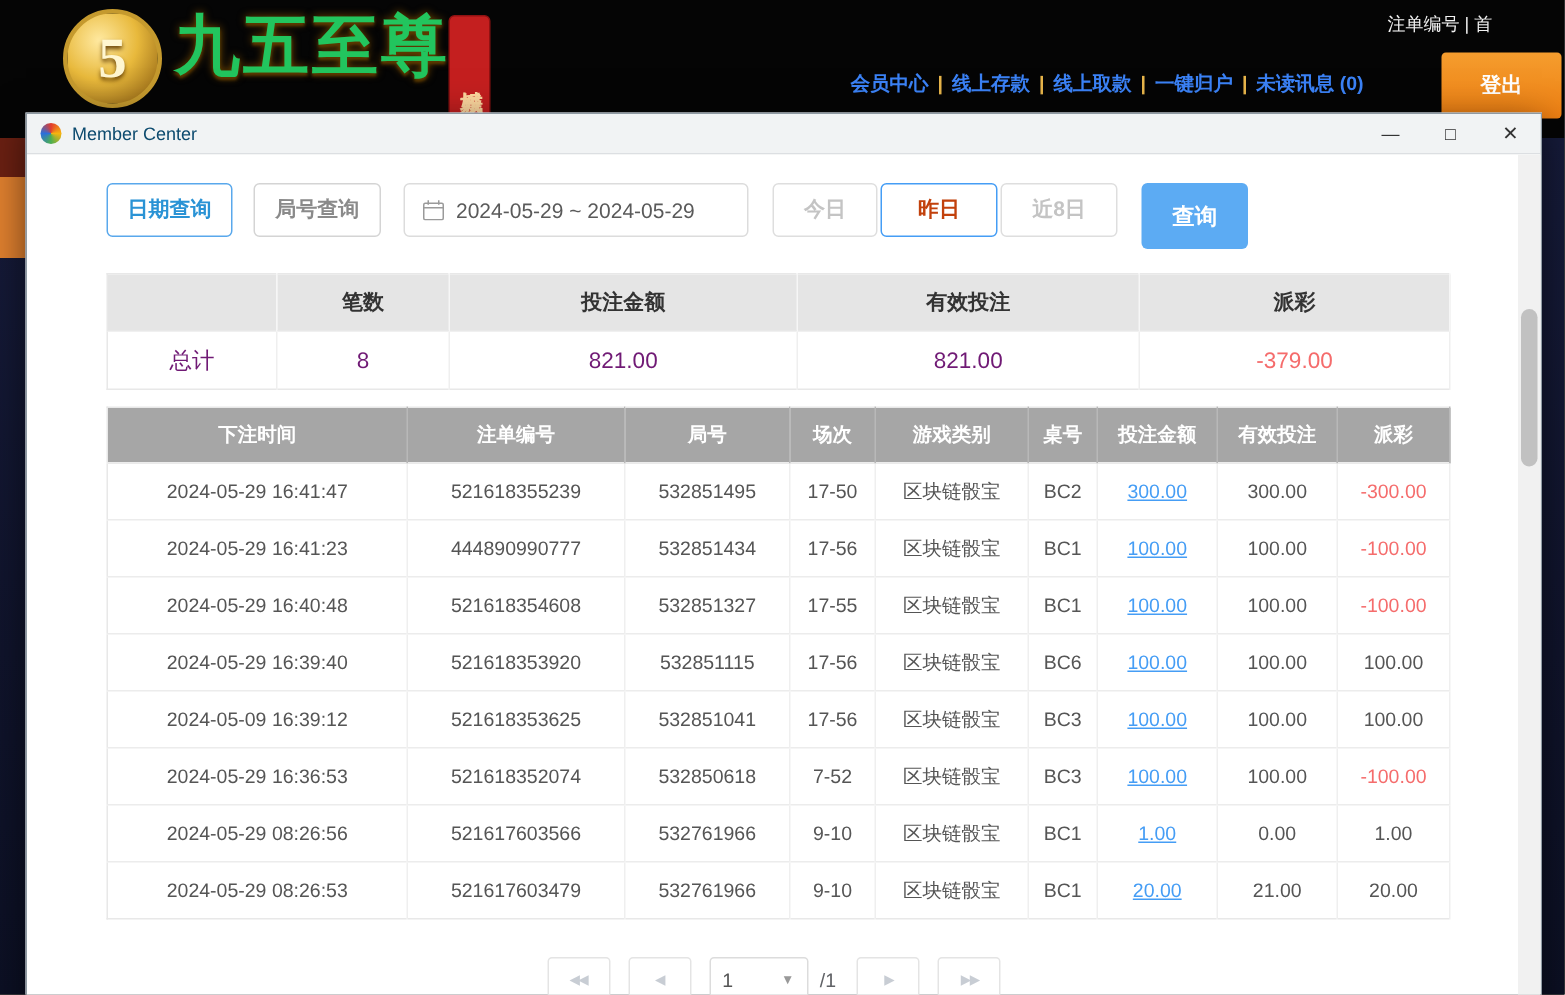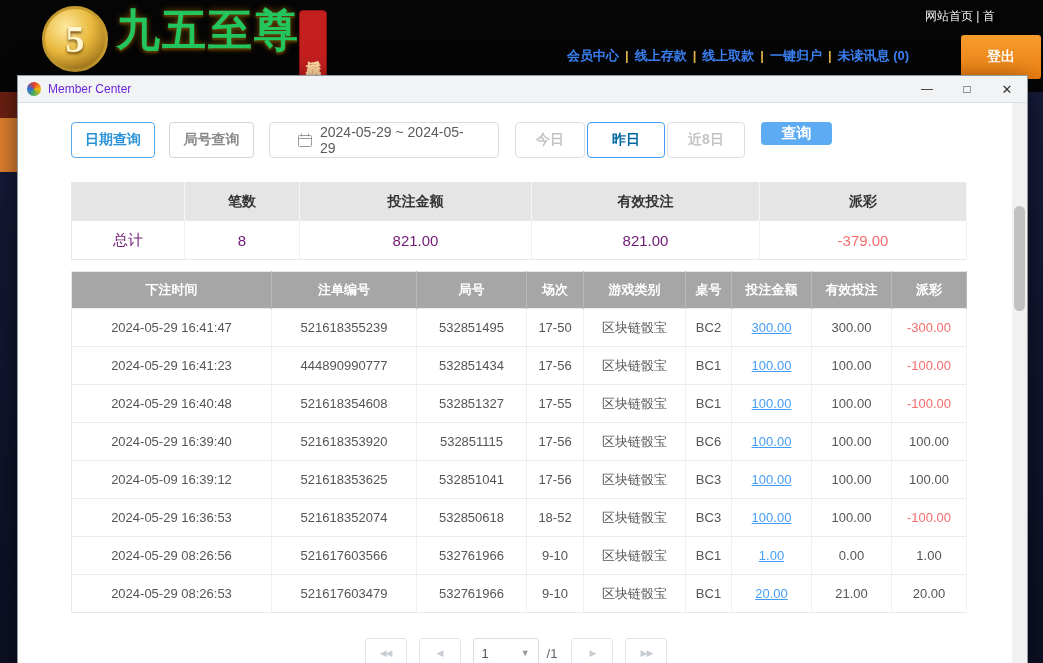--- a/index.html
+++ b/index.html
@@ -35,45 +35,45 @@
   .logout-btn { position:absolute; left:961px; top:35px; width:80px; height:44px;
                 background:linear-gradient(180deg,#f59d2e,#ee7f12); color:#fff; font-size:14px; font-weight:bold;
                 border:none; border-radius:3px; display:flex; align-items:center; justify-content:center; }
 
   
   .app-window { position:absolute; left:17px; top:75px; width:1011px; height:606px;
                 background:#fff; border:1px solid #8f9aa3; box-shadow:0 6px 24px rgba(0,0,0,.55); }
   .titlebar { height:27px; background:#f1f3f4; display:flex; align-items:center; border-bottom:1px solid #dcdfe2; }
   .app-icon { width:14px; height:14px; border-radius:50%; margin:0 7px 0 9px;
               background:conic-gradient(#e33b2e, #f6b40e, #4caf50, #2a6fdb, #e33b2e); }
-  .win-title { font-size:12px; color:#6d28d9; flex:1; }
+  .win-title { font-size:12px; color:#0c4a6e; flex:1; }
   .win-btn { width:40px; height:26px; display:flex; align-items:center; justify-content:center;
              font-size:12px; color:#333; }
   .win-btn.close { font-size:13px; }
 
   .win-content { position:relative; width:100%; height:579px; background:#fff; overflow:hidden; }
 
   
   .vscroll { position:absolute; right:0; top:0; width:15px; height:100%; background:#f1f1f1; }
   .vscroll .thumb { position:absolute; left:2px; top:103px; width:11px; height:105px; background:#c1c1c1; border-radius:6px; }
 
   
   .toolbar { position:absolute; left:53px; top:19px; display:flex; }
   .pill { height:36px; border-radius:4px; background:#fff; display:flex; align-items:center; justify-content:center;
           font-size:14px; font-weight:bold; }
   .tab-date { width:84px; border:1px solid #59a8ec; color:#2a93d5; margin-right:14px; }
   .tab-round { width:85px; border:1px solid #d4d4d4; color:#8a8a8a; margin-right:15px; }
   .date-box { width:230px; height:36px; border:1px solid #dcdcdc; border-radius:4px; display:flex; align-items:center;
-              padding:0 28px; color:#5a5a5a; font-size:14px; margin-right:16px; background:#fff; }
+              padding:0 12px; color:#5a5a5a; font-size:14px; margin-right:16px; background:#fff; }
   .date-box svg { margin-right:8px; flex:none; }
   .q-btn { width:70px; border:1px solid #dedede; color:#c4c4c4; margin-right:2px; }
   .q-btn.mid { width:78px; }
-  .q-btn.active { border:1px solid #459df5; color:#0369a1; }
+  .q-btn.active { border:1px solid #459df5; color:#c2410c; }
   .q-btn.last { margin-right:16px; }
-  .search-btn { width:71px; height:23px; background:#5cabf3; color:#fff; border:none; border-radius:4px;
+  .search-btn { width:71px; height:44px; background:#5cabf3; color:#fff; border:none; border-radius:4px;
                 font-size:15px; font-weight:bold; margin-left:0; }
 
   
   table { border-collapse:collapse; table-layout:fixed; }
   .summary-table { position:absolute; left:53px; top:79px; width:895px; border:1px solid #e8e8e8;padding-left:32px; }
   .summary-table th { height:38px; background:#e5e5e5; color:#333; font-size:14px; font-weight:bold;
                       border-right:1px solid #f6f6f6; }
   .summary-table td { height:39px; background:#fff; color:#701a75; font-size:15px; text-align:center;
                       border-right:1px solid #efefef; border-top:1px solid #e8e8e8; }
 
@@ -103,21 +103,21 @@
 
 <div class="site-header"></div>
 <div class="page-bg"></div>
 <div class="left-accent-maroon"></div>
 <div class="left-accent-orange"></div>
 
 <div class="logo-coin">5</div>
 <div class="logo-name">九五至尊</div>
 <div class="logo-tag">娱乐城</div>
 
-<div class="top-right">网站首页 | 首</div>
+<div class="top-right">注单编号 | 首</div>
 <div class="main-nav"><span class="nav-link">会员中心</span><span class="nav-sep">|</span><span class="nav-link">线上存款</span><span class="nav-sep">|</span><span class="nav-link">线上取款</span><span class="nav-sep">|</span><span class="nav-link">一键归户</span><span class="nav-sep">|</span><span class="nav-link">未读讯息 (0)</span></div>
 <button class="logout-btn">登出</button>
 
 <div class="app-window">
   <div class="titlebar">
     <span class="app-icon"></span>
     <span class="win-title">Member Center</span>
     <span class="win-btn">—</span>
     <span class="win-btn">□</span>
     <span class="win-btn close">✕</span>
@@ -249,21 +249,21 @@
             <td>区块链骰宝</td>
             <td>BC3</td>
             <td class="amt-link">100.00</td>
             <td>100.00</td>
             <td>100.00</td>
           </tr>
           <tr>
             <td>2024-05-29 16:36:53</td>
             <td>521618352074</td>
             <td>532850618</td>
-            <td>18-52</td>
+            <td>7-52</td>
             <td>区块链骰宝</td>
             <td>BC3</td>
             <td class="amt-link">100.00</td>
             <td>100.00</td>
             <td class="neg">-100.00</td>
           </tr>
           <tr>
             <td>2024-05-29 08:26:56</td>
             <td>521617603566</td>
             <td>532761966</td>

